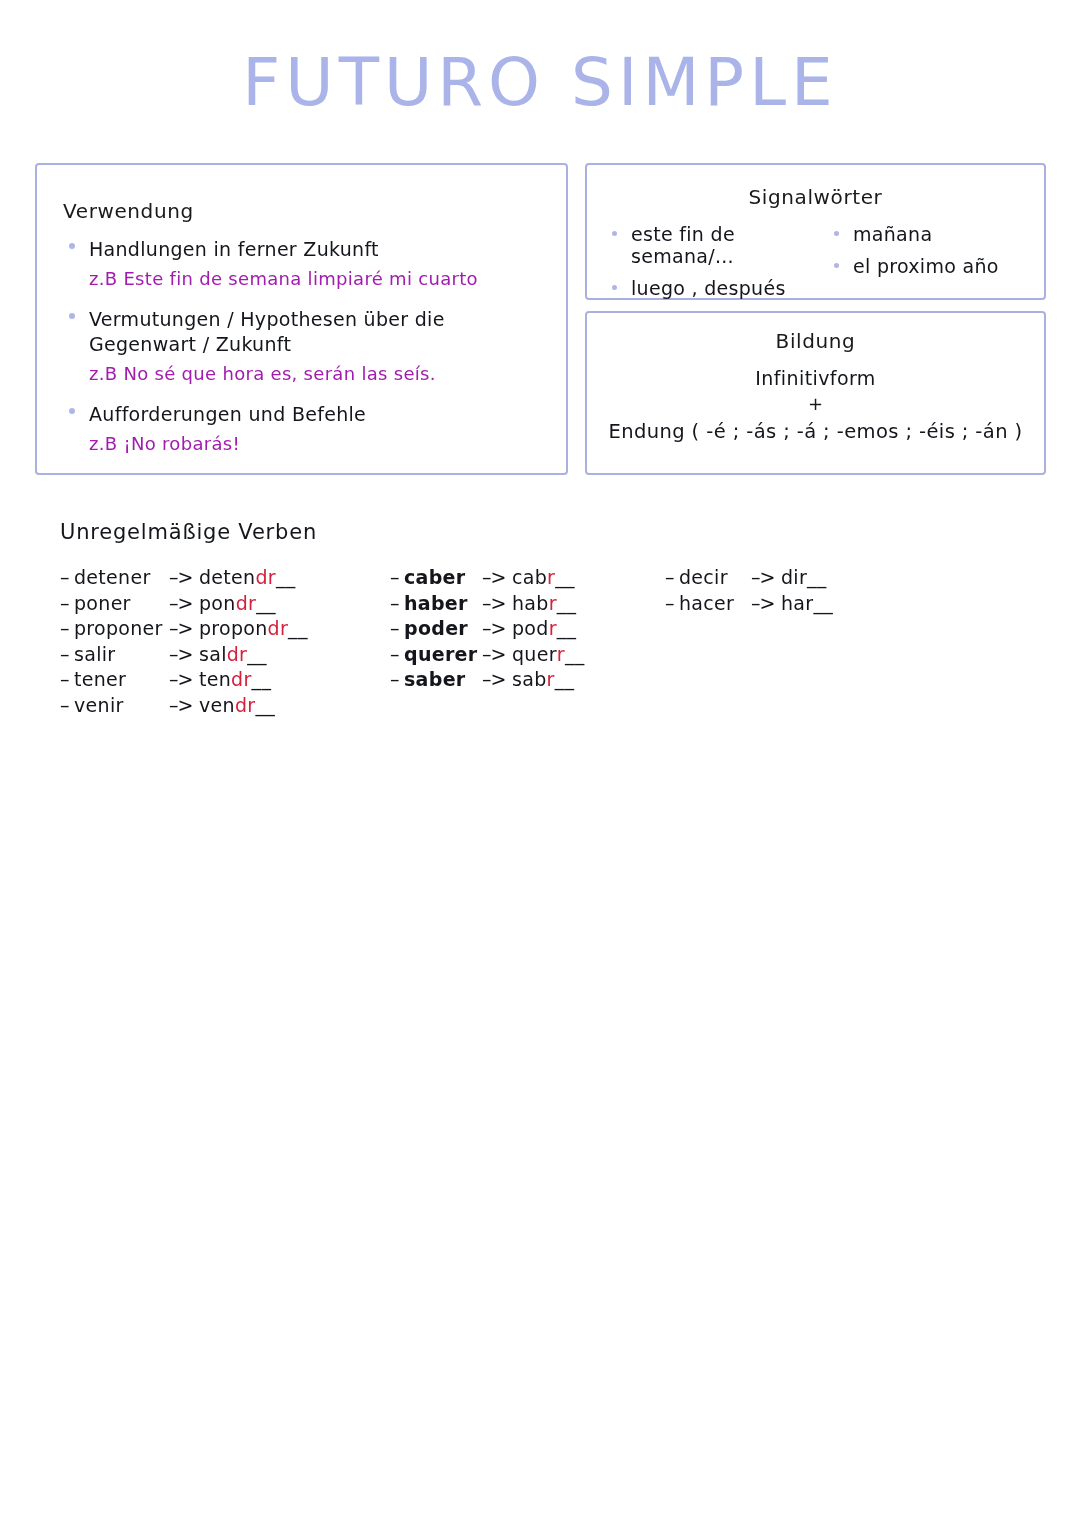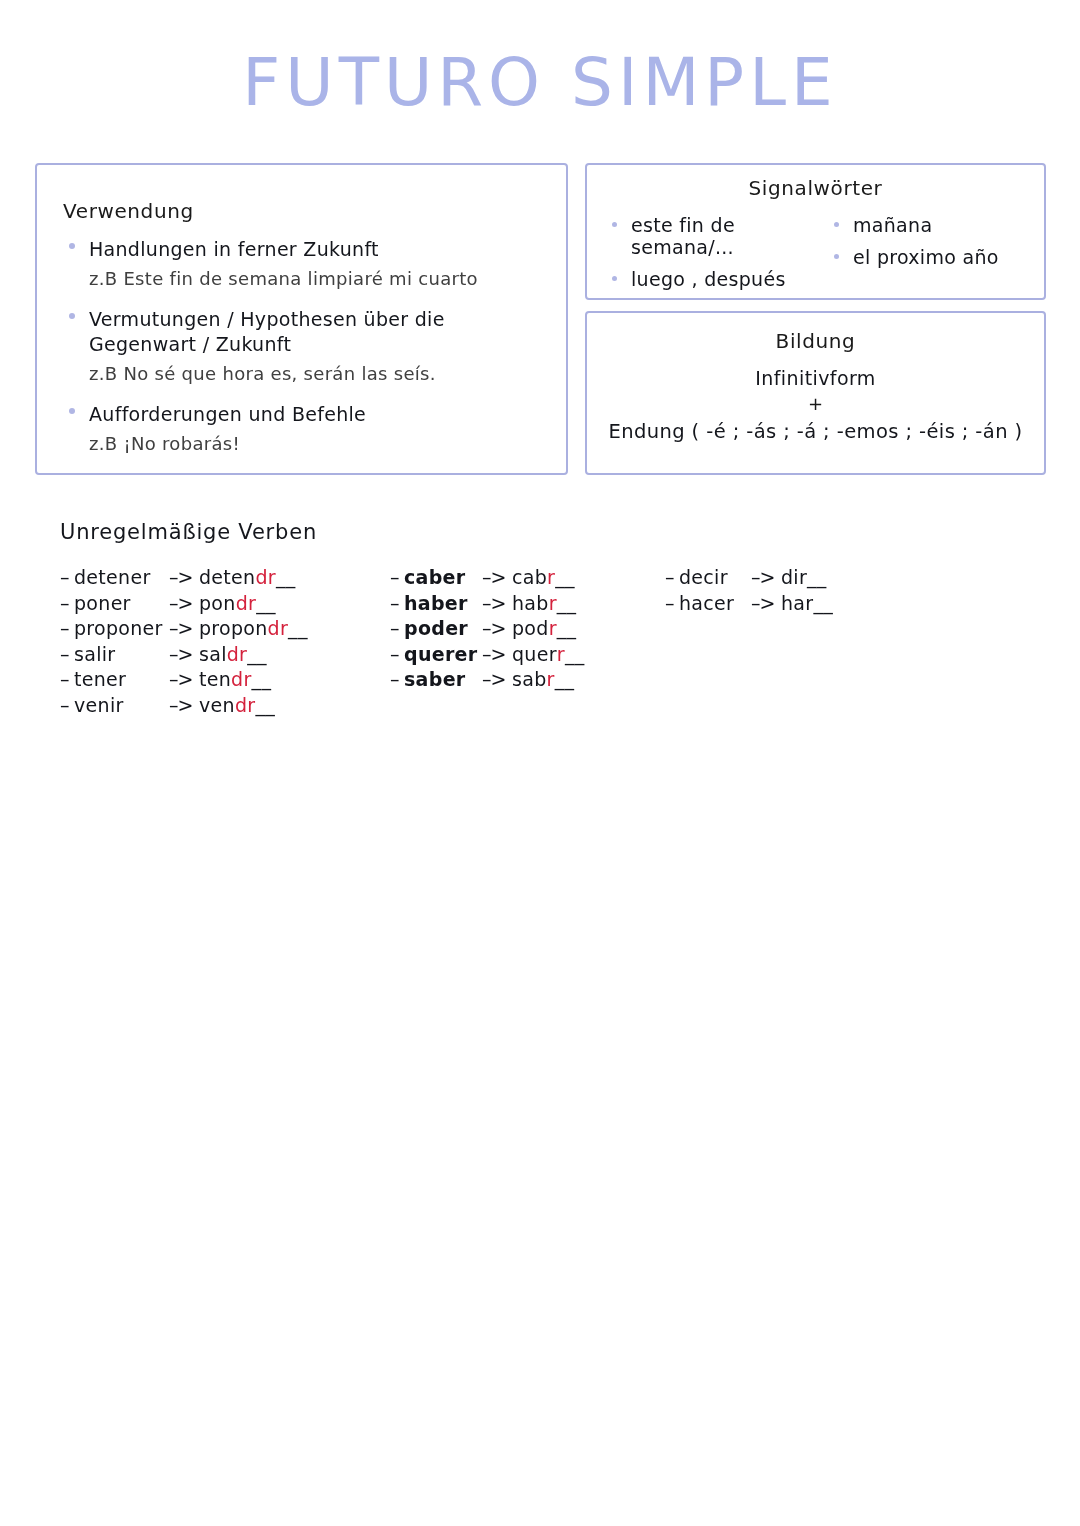--- a/index.html
+++ b/index.html
@@ -44,21 +44,21 @@
     top: 163px;
     width: 533px;
     height: 312px;
     padding: 34px 26px;
   }
   #box-signal {
     left: 585px;
     top: 163px;
     width: 461px;
     height: 137px;
-    padding: 11px 20px;
+    padding: 20px 20px;
   }
   #box-bildung {
     left: 585px;
     top: 311px;
     width: 461px;
     height: 164px;
     padding: 16px 20px;
   }
 
   .box-heading {
@@ -88,21 +88,21 @@
   }
   .use-main {
     font-size: 19px;
     line-height: 1.35;
     letter-spacing: 0.3px;
     color: #14161c;
   }
   .use-example {
     font-size: 18px;
     letter-spacing: 0.3px;
-    color: #404040;
+    color: #a21caf;
     margin-top: 5px;
   }
 
   
   .signal-grid {
     display: flex;
     gap: 0px;
   }
   .signal-col {
     flex: 1;

